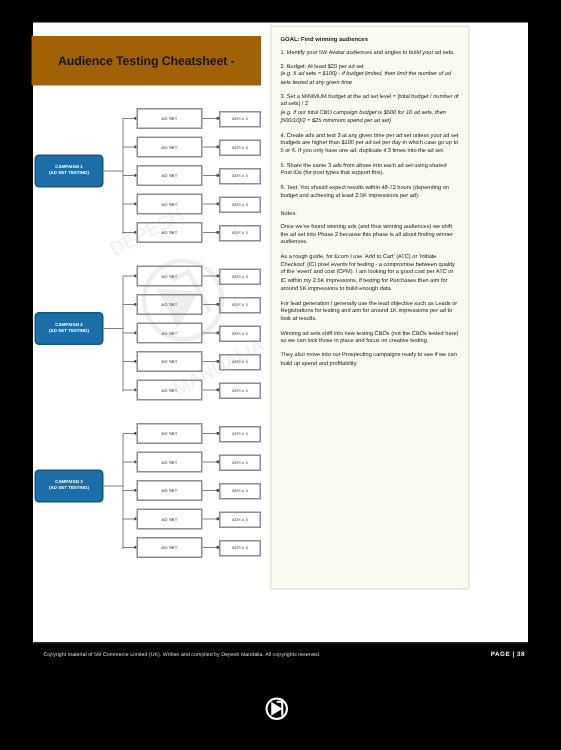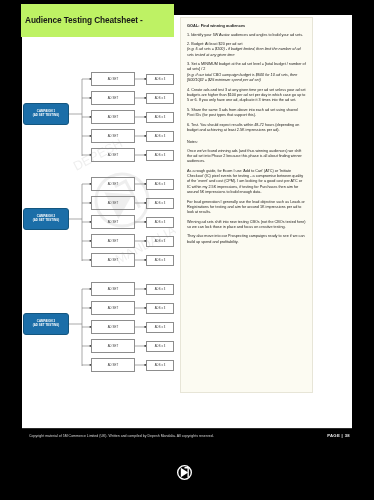--- a/index.html
+++ b/index.html
@@ -15,24 +15,24 @@
   .page {
     position: absolute;
     left: 22px; top: 15px;
     width: 330px; height: 413px;
     background: #ffffff;
   }
 
   
   .title-banner {
     position: absolute;
-    left: 21px; top: 4px;
+    left: 21px; top: 24px;
     width: 153px; height: 33px;
-    background: #bef264;
-    display: flex; align-items: center; justify-content: flex-start;
+    background: #a16207;
+    display: flex; align-items: center; justify-content: center;
     text-align: center;
     padding: 2px 4px;
   }
   .title-banner .ttl {
     font-size: 8.3px; font-weight: bold; line-height: 1.28;
     color: #181818; letter-spacing: -0.1px;
   }
 
   
   .goal-panel {

